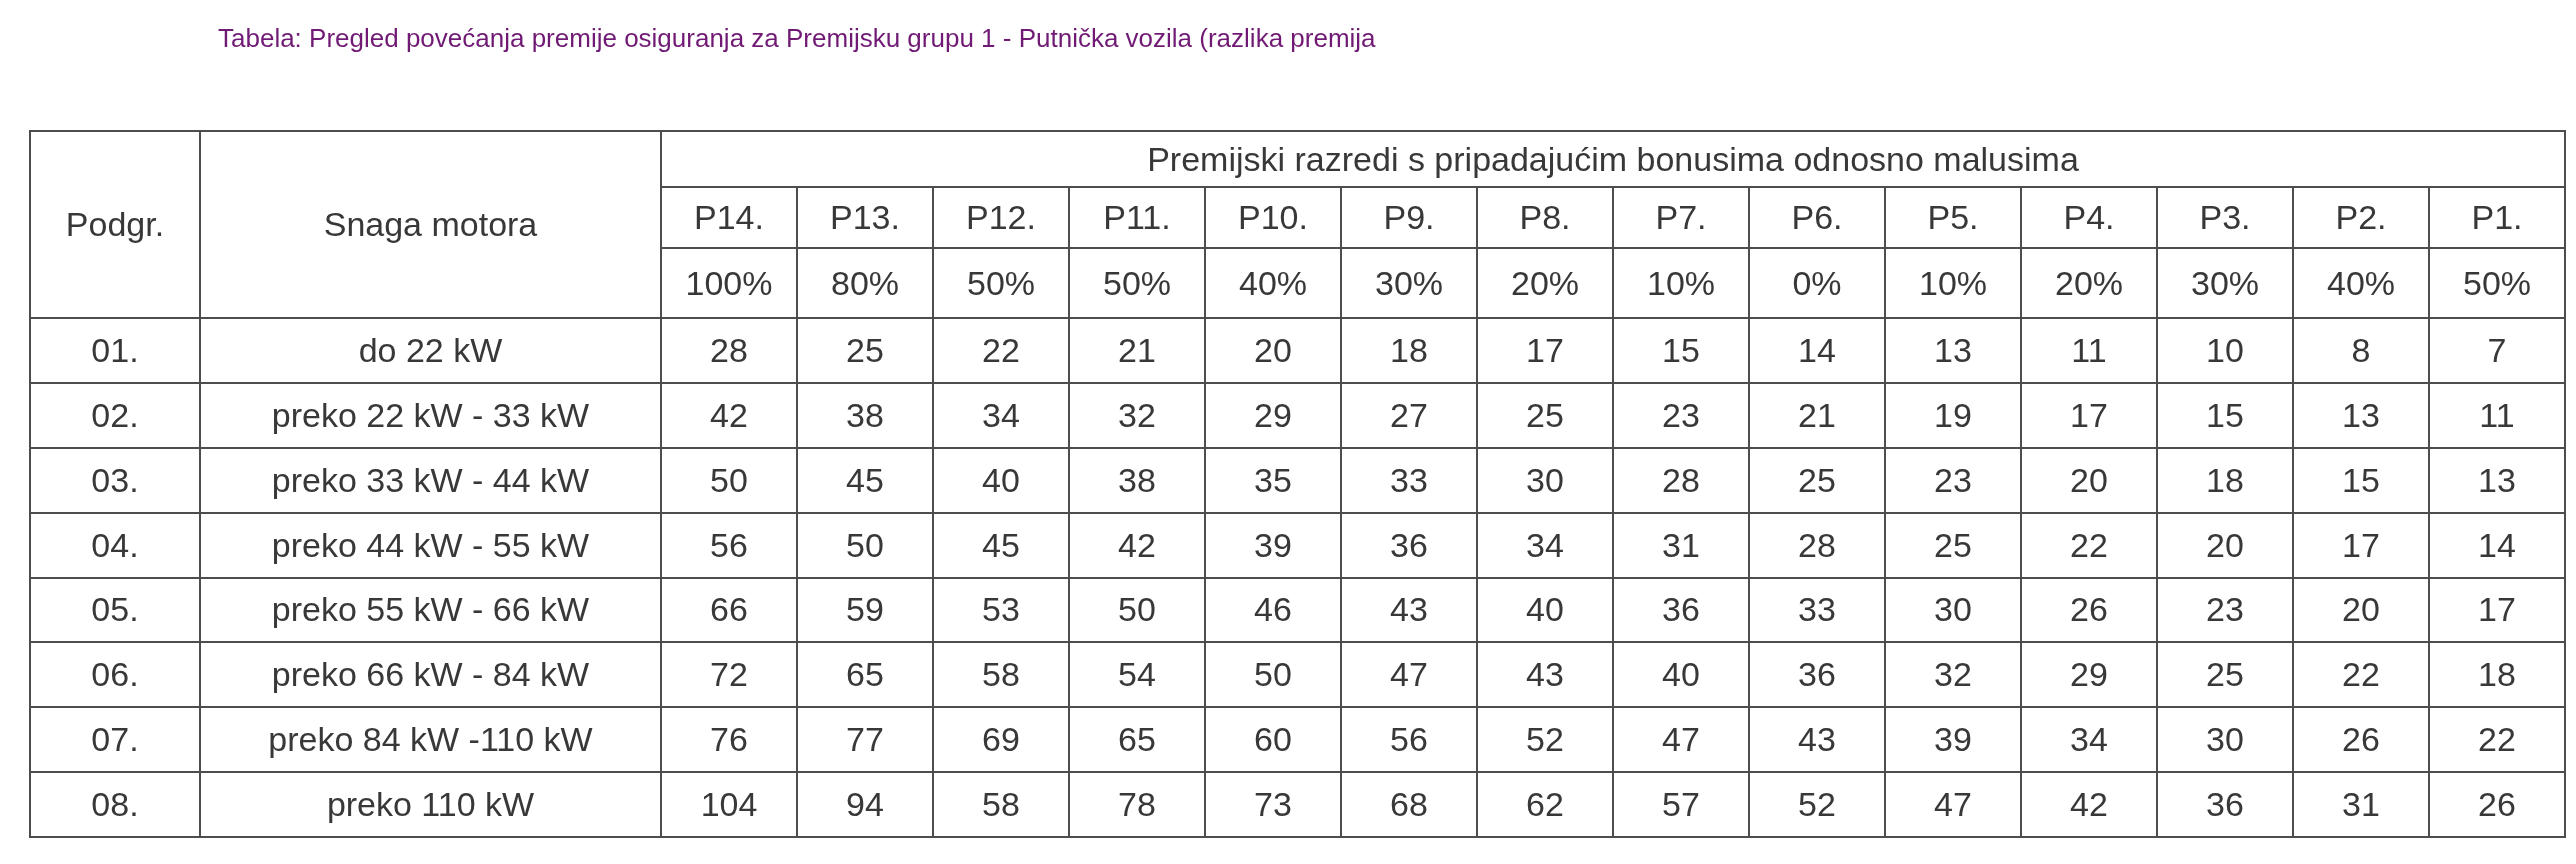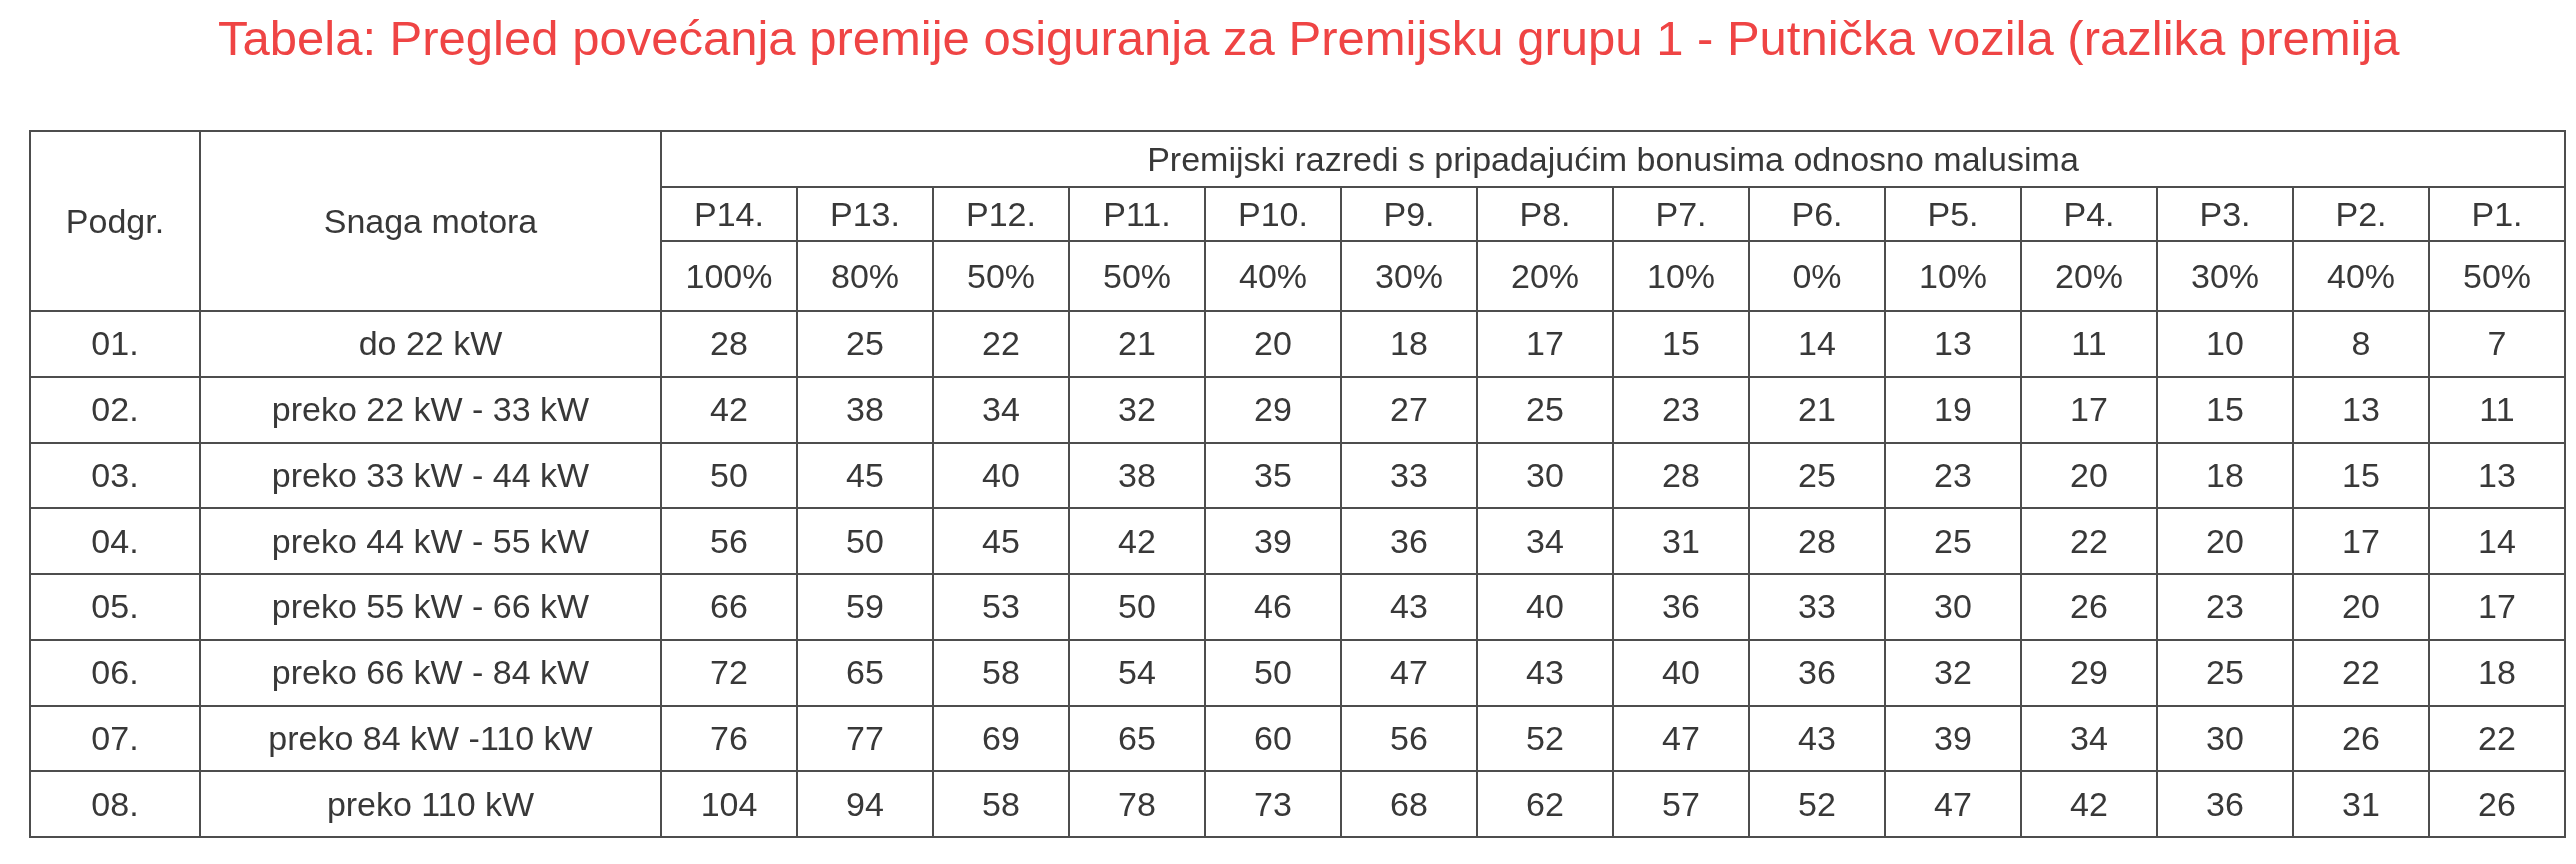--- a/index.html
+++ b/index.html
@@ -15,23 +15,23 @@
   .page {
     position: relative;
     width: 2576px;
     height: 865px;
     background: #ffffff;
   }
   .title-block {
     position: absolute;
     left: 218px;
     top: 9.6px;
-    font-size: 49px;
+    font-size: 26px;
     line-height: 57px;
-    color: #ef4444;
+    color: #701a75;
     white-space: nowrap;
   }
   table.premium-table {
     position: absolute;
     left: 29px;
     top: 130px;
     width: 2528px;
     height: 708px;
     border-collapse: collapse;
     table-layout: fixed;
@@ -48,21 +48,21 @@
     background: #ffffff;
     overflow: hidden;
     white-space: nowrap;
   }
   th.span-header-cell { font-size: 32px; }
   td.snaga-cell {
     text-align: left;
     padding-left: 43px;
   }
   tr.hdr-row-1 { height: 56px; }
-  tr.hdr-row-2 { height: 54px; padding-left: 48px; }
+  tr.hdr-row-2 { height: 61px; padding-left: 48px; }
   tr.hdr-row-3 { height: 70px; }
   tr.data-row  { height: 48px; }
 </style>
 </head>
 <body>
 
 <div class="page">
 
   <div class="title-block">
     <div>Tabela: Pregled povećanja premije osiguranja za Premijsku grupu 1 - Putnička vozila (razlika premija</div>

